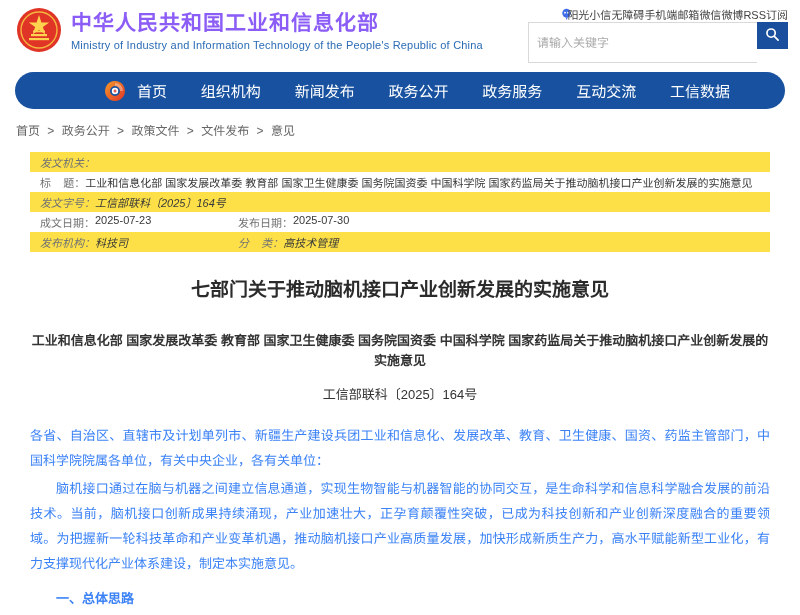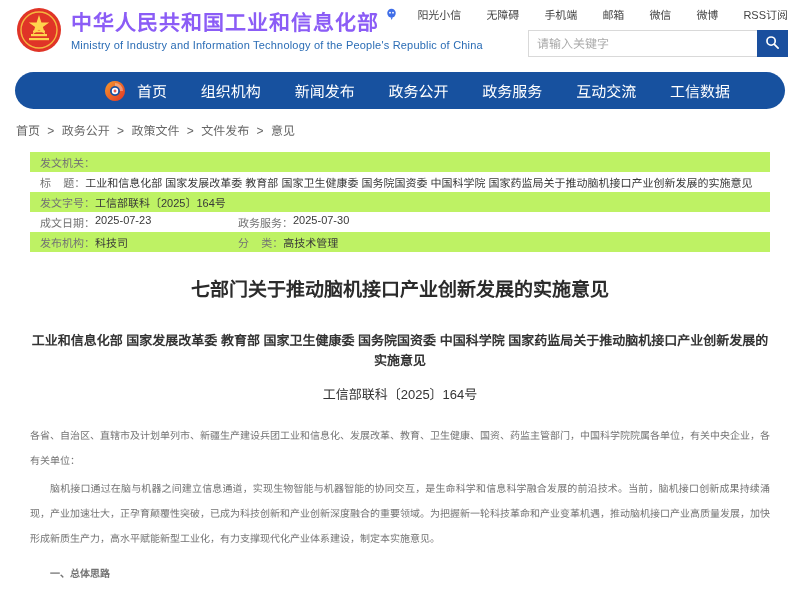--- a/index.html
+++ b/index.html
@@ -8,25 +8,25 @@
 
   
   .header { position:relative; width:800px; height:64px; background:#fff; }
   .brand { position:absolute; left:16px; top:7px; display:flex; align-items:center; }
   .emblem { width:46px; height:46px; flex:0 0 46px; }
   .brand-text { margin-left:9px; }
   .site-title { font-size:21px; font-weight:bold; color:#8b5cf6; letter-spacing:1px; line-height:26px; }
   .site-subtitle { font-size:11px; color:#2a6cb5; margin-top:3px; letter-spacing:.2px; }
 
   .header-right { position:absolute; right:12px; top:6px; width:260px; }
-  .quick-links { display:flex; align-items:center; justify-content:flex-end; gap:25px;
+  .quick-links { display:flex; align-items:center; justify-content:flex-end; gap:0;
     font-size:11px; color:#444; }
   .quick-links a { color:#444; text-decoration:none; white-space:nowrap; cursor:pointer; }
   .assistant-ic { width:13px; height:13px; display:inline-block; margin-right:-6px; }
-  .searchbar { margin-top:8px; display:flex; height:27px; }
+  .searchbar { display:flex; height:41px; }
   .searchbar input { flex:1; border:1px solid #d9d9d9; border-right:none; outline:none;
     font-size:12px; color:#333; padding:0 8px; }
   .searchbar input::placeholder { color:#aaa; }
   .search-btn { width:31px; height:27px; background:#1a4f9e; border:none; cursor:pointer;
     display:flex; align-items:center; justify-content:center; }
 
   
   .nav { margin:8px auto 0 auto; width:770px; height:37px; background:#17519f;
     border-radius:19px; display:flex; align-items:center; padding:0 55px 0 88px; }
   .nav-logo { width:24px; height:24px; margin-right:10px; }
@@ -35,33 +35,33 @@
 
   
   .breadcrumb { margin:12px 0 0 16px; font-size:12px; color:#666; }
   .breadcrumb span { margin-right:4px; }
   .crumb { cursor:pointer; }
 
   
   .content { width:740px; margin:14px auto 0 auto; }
   .meta-table { width:100%; font-size:11px; }
   .meta-row { display:flex; align-items:center; min-height:19px; padding:2px 10px; }
-  .meta-row.gray { background:#bef264; }
+  .meta-row.gray { background:#fde047;font-style:italic; }
   .meta-label { color:#737373; white-space:pre; }
   .meta-value { color:#383838; }
   .meta-cell-left { width:198px; display:flex; }
   .meta-cell-right { display:flex; }
 
   
   .doc-title { margin-top:22px; text-align:center; font-size:19px; font-weight:bold; color:#2b2b2b;
     font-family:"Liberation Sans","DejaVu Sans",sans-serif; }
   .doc-subtitle { margin-top:30px; text-align:center; font-size:13px; font-weight:bold; color:#333;
     line-height:20px; }
   .doc-number { margin-top:13px; text-align:center; font-size:13px; color:#333; }
-  .doc-body { margin-top:20px; font-size:10px; color:#737373; line-height:25px; text-align:justify; }
+  .doc-body { margin-top:20px; font-size:13px; color:#3b82f6; line-height:25px; text-align:justify; }
   .para { margin-top:3px; }
   .indent { text-indent:2em; }
   .sec-heading { font-weight:bold; text-indent:2em; margin-top:10px; margin-bottom:20px; }
 </style>
 </head>
 <body>
 
 <div class="header">
   <div class="brand">
     <span class="emblem">
@@ -163,21 +163,21 @@
     <div class="meta-row gray">
       <span class="meta-label">发文字号：</span>
       <span class="meta-value">工信部联科〔2025〕164号</span>
     </div>
     <div class="meta-row">
       <span class="meta-cell-left">
         <span class="meta-label">成文日期：</span>
         <span class="meta-value">2025-07-23</span>
       </span>
       <span class="meta-cell-right">
-        <span class="meta-label">政务服务：</span>
+        <span class="meta-label">发布日期：</span>
         <span class="meta-value">2025-07-30</span>
       </span>
     </div>
     <div class="meta-row gray">
       <span class="meta-cell-left">
         <span class="meta-label">发布机构：</span>
         <span class="meta-value">科技司</span>
       </span>
       <span class="meta-cell-right">
         <span class="meta-label">分    类：</span>

